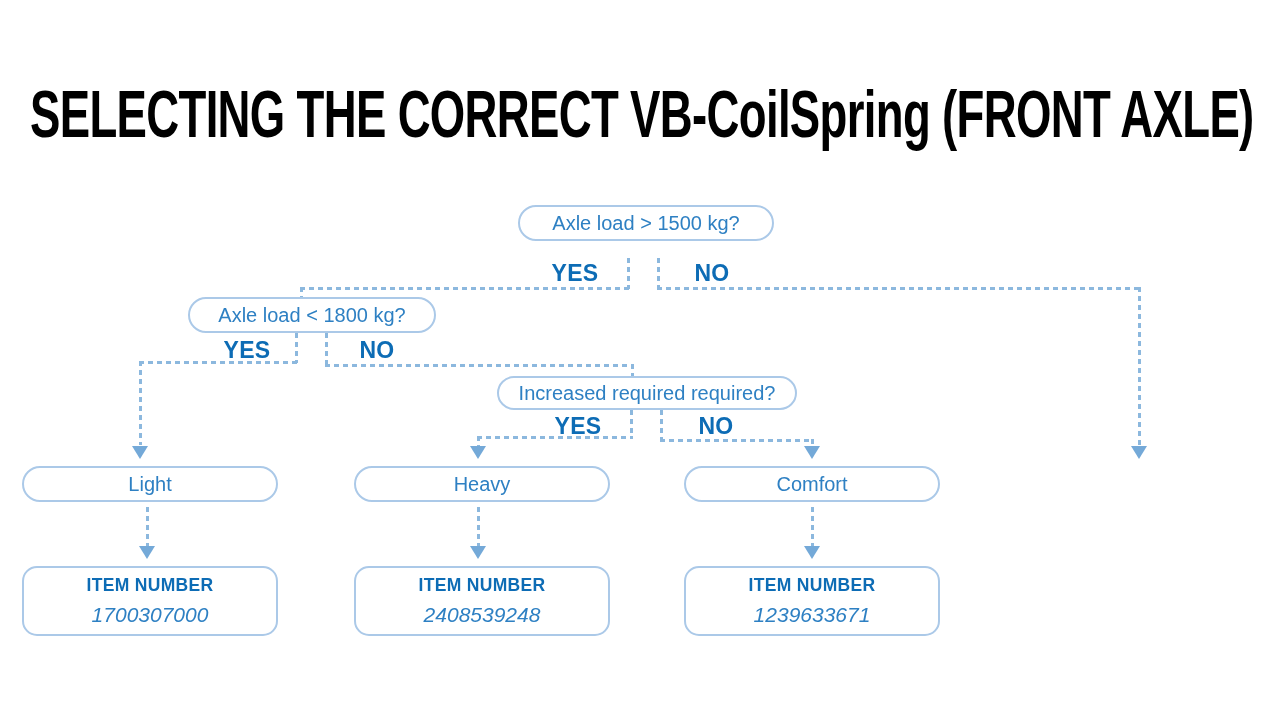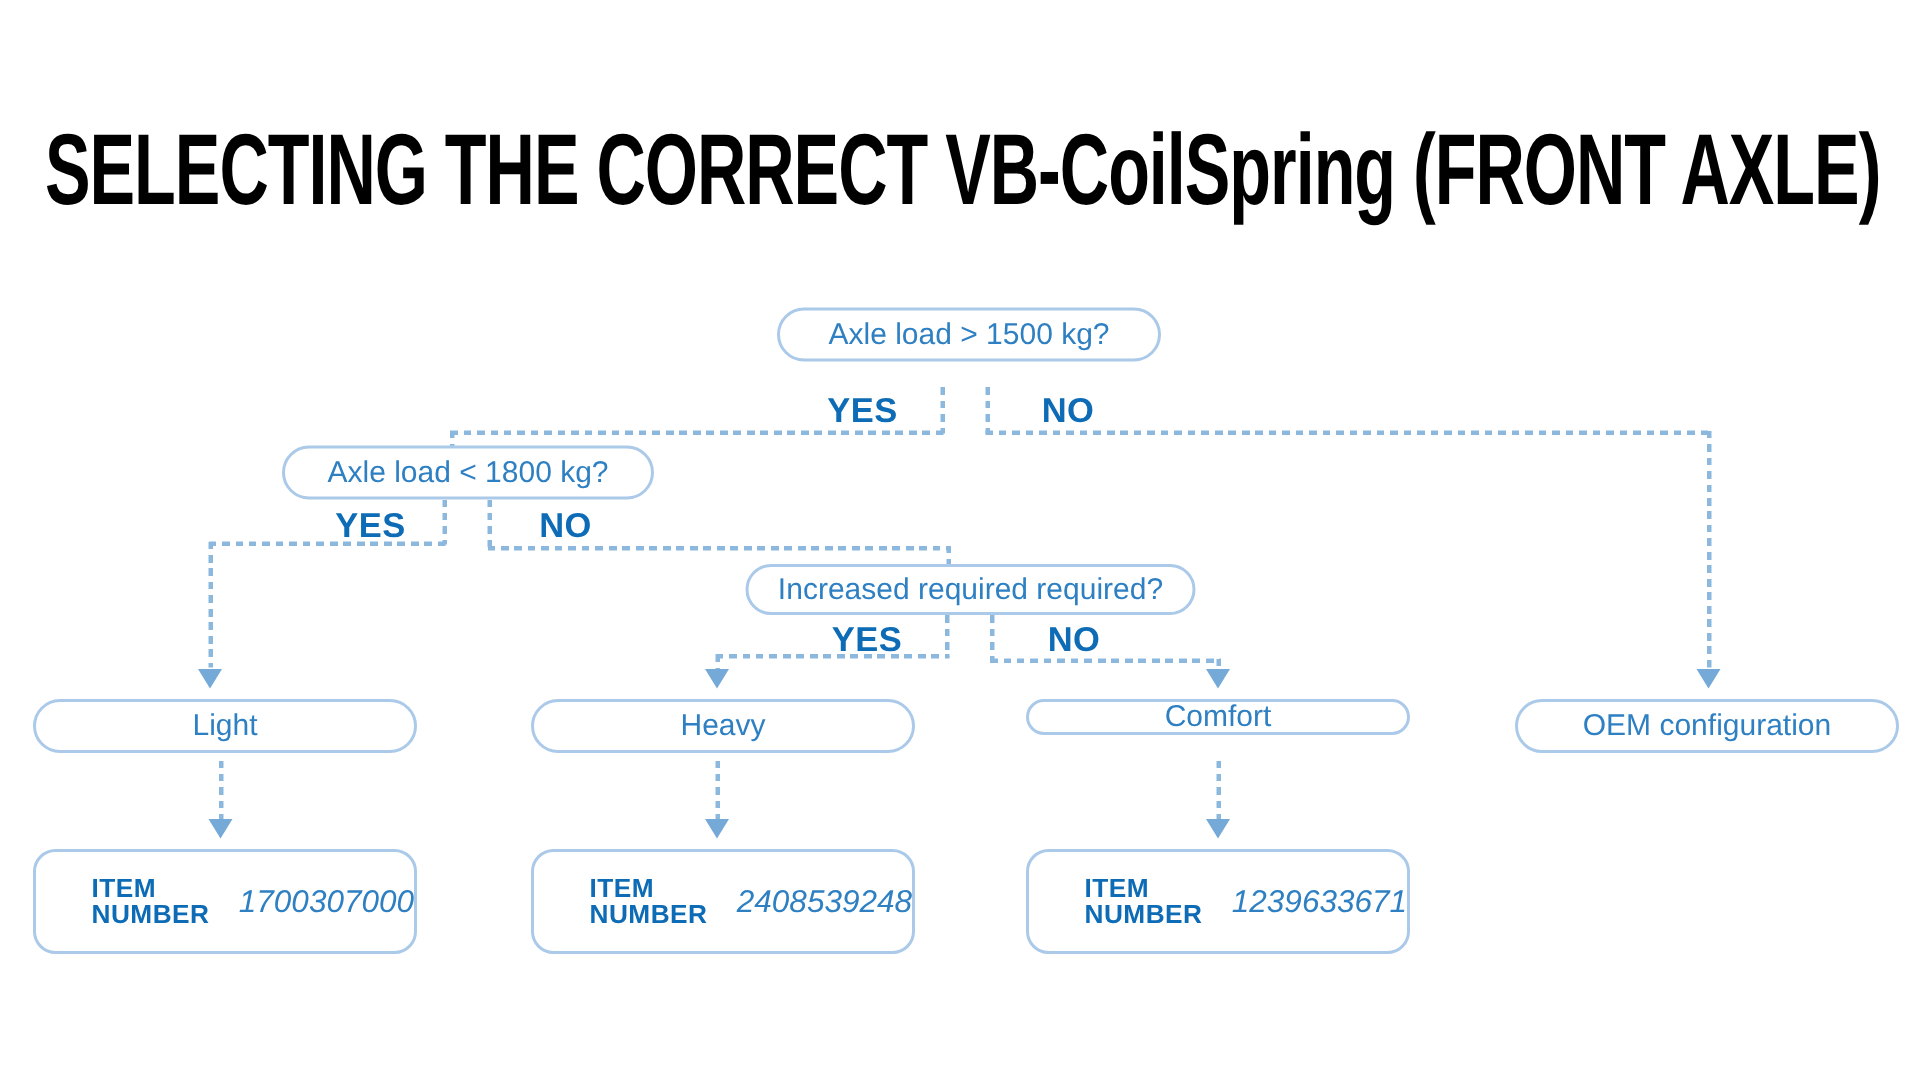--- a/index.html
+++ b/index.html
@@ -25,23 +25,22 @@
   }
   .pill{
     position:absolute;box-sizing:border-box;
     border:2px solid var(--border);border-radius:19px;background:#fff;
     display:flex;align-items:center;justify-content:center;
     color:var(--node-text);font-size:20px;line-height:1;
   }
   .item-box{
     position:absolute;box-sizing:border-box;
     border:2px solid var(--border);border-radius:15px;background:#fff;
-    display:flex;flex-direction:row;align-items:center;justify-content:center;
+    display:flex;flex-direction:column;align-items:center;justify-content:center;
     gap:9px;
-    padding-left:37px;
   }
   .item-heading{
     color:var(--bold-label);font-weight:700;font-size:17.5px;letter-spacing:.3px;line-height:1;
   }
   .item-value{
     color:var(--node-text);font-size:21px;line-height:1;font-style:italic;
   }
   .branch-label{
     position:absolute;width:80px;text-align:center;
     color:var(--bold-label);font-weight:700;font-size:23px;letter-spacing:.3px;line-height:1;
@@ -109,25 +108,22 @@
   <div class="hline" style="left:660px;top:439px;width:154px"></div>
   <div class="vline" style="left:811px;top:439px;height:7px"></div>
   <div class="arrow-down" style="left:804px;top:446px"></div>
 
   <div class="pill" style="left:22px;top:466px;width:256px;height:36px">
     <span>Light</span>
   </div>
   <div class="pill" style="left:354px;top:466px;width:256px;height:36px">
     <span>Heavy</span>
   </div>
-  <div class="pill" style="left:684px;top:466px;width:256px;height:24px">
+  <div class="pill" style="left:684px;top:466px;width:256px;height:36px">
     <span>Comfort</span>
-  </div>
-  <div class="pill" style="left:1010px;top:466px;width:256px;height:36px">
-    <span>OEM configuration</span>
   </div>
 
   <div class="vline" style="left:146px;top:507px;height:39px"></div>
   <div class="arrow-down" style="left:139px;top:546px"></div>
   <div class="vline" style="left:477px;top:507px;height:39px"></div>
   <div class="arrow-down" style="left:470px;top:546px"></div>
   <div class="vline" style="left:811px;top:507px;height:39px"></div>
   <div class="arrow-down" style="left:804px;top:546px"></div>
 
   <div class="item-box" style="left:22px;top:566px;width:256px;height:70px">

